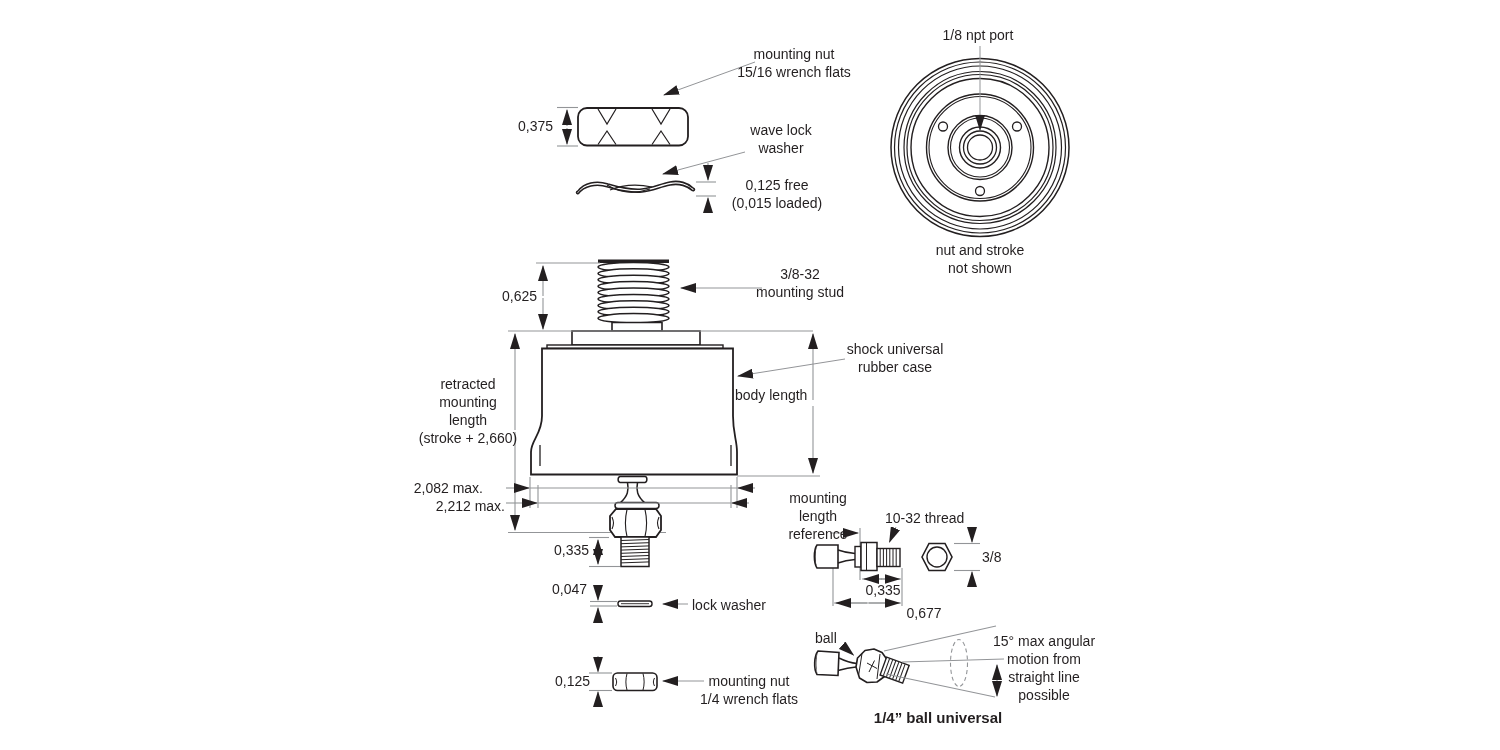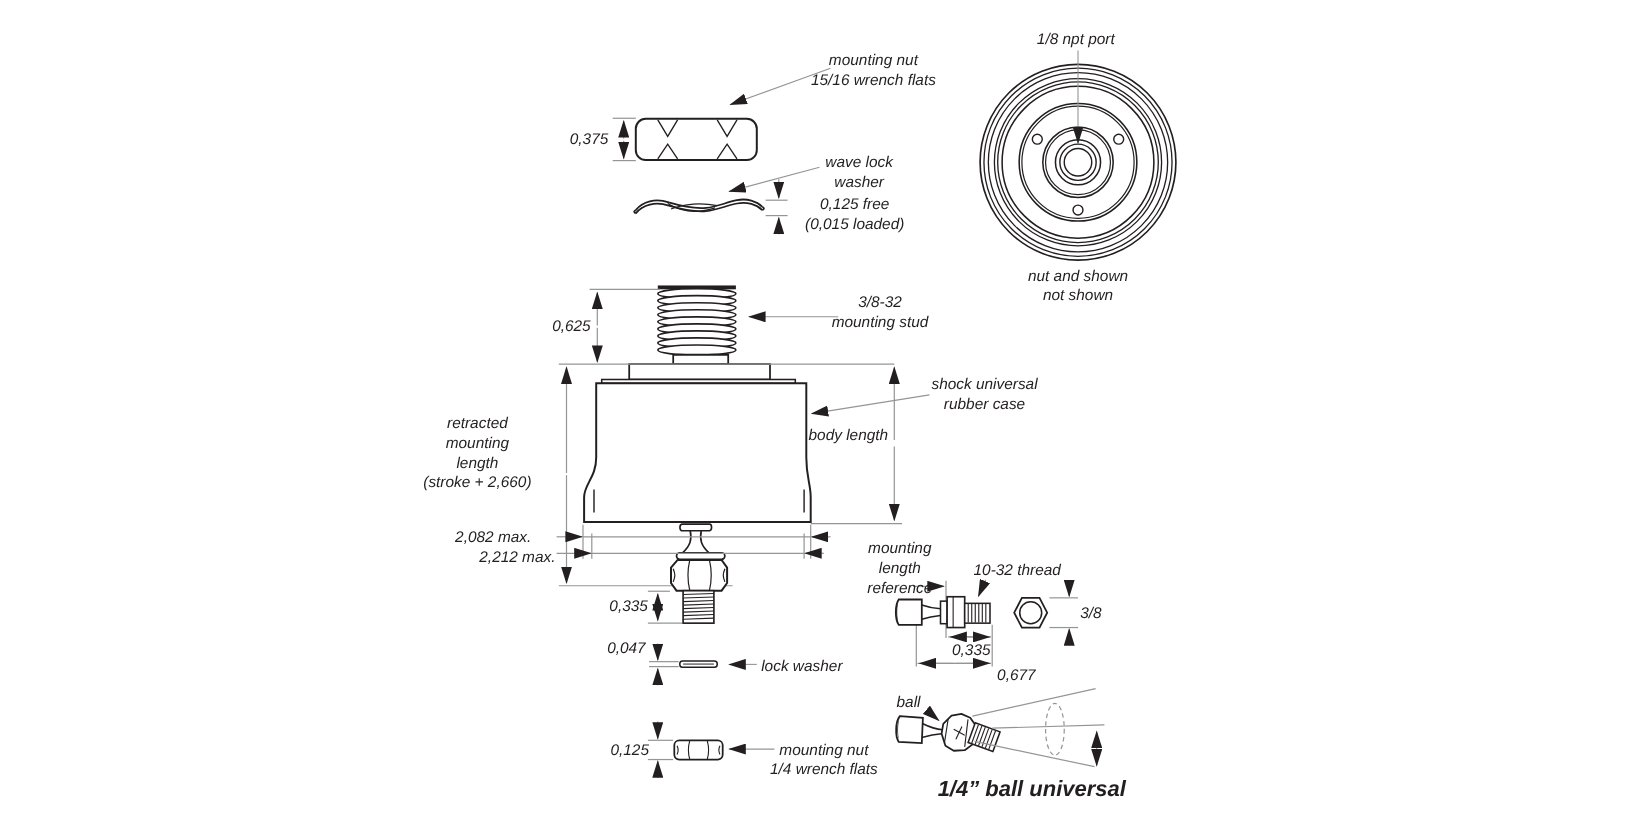--- a/index.html
+++ b/index.html
@@ -1,22 +1,22 @@
 <!DOCTYPE html>
 <html><head>
 <meta charset="utf-8">
 <style>
   html,body{margin:0;padding:0;background:#fff;}
   #canvas{position:relative;width:1500px;height:750px;background:#fff;overflow:hidden;
           font-family:"Liberation Sans", sans-serif;}
   svg{position:absolute;left:0;top:0;}
-  .t{position:absolute;font-size:14px;line-height:18px;color:#231f20;white-space:nowrap;font-style:italic;}
+  .t{position:absolute;font-size:14px;line-height:18px;color:#231f20;white-space:nowrap;}
   .c{transform:translateX(-50%);text-align:center;}
   .r{text-align:center;}
-  .b{font-weight:bold;font-size:20px;text-align:center;}
+  .b{font-weight:bold;font-size:15px;text-align:center;}
 </style>
 </head>
 <body>
 
 <div id="canvas">
 
 <svg width="1500" height="750" viewBox="0 0 1500 750">
   <defs>
     <marker id="ah" viewBox="0 0 16 10" refX="15" refY="5" markerWidth="16" markerHeight="10" markerUnits="userSpaceOnUse" orient="auto">
       <path d="M0,0 L16,5 L0,10 Z" fill="#231f20"></path>
@@ -273,48 +273,48 @@
     <path d="M843,646 L853.5,655" marker-end="url(#ah)"></path>
   </g>
 </svg>
 
 <div class="t c" style="left:794px;top:45px">
   <div>mounting nut</div>
   <div>15/16 wrench flats</div>
 </div>
 <div class="t r" style="right:947px;top:117px">0,375</div>
 
-<div class="t c" style="left:781px;top:138px">
+<div class="t c" style="left:781px;top:121px">
   <div>wave lock</div>
   <div>washer</div>
 </div>
 <div class="t c" style="left:777px;top:176px">
   <div>0,125 free</div>
   <div>(0,015 loaded)</div>
 </div>
 
 <div class="t c" style="left:978px;top:26px">1/8 npt port</div>
 <div class="t c" style="left:980px;top:241px">
-  <div>nut and shown</div>
+  <div>nut and stroke</div>
   <div>not shown</div>
 </div>
 
 <div class="t r" style="right:963px;top:287px">0,625</div>
 <div class="t c" style="left:800px;top:265px">
   <div>3/8-32</div>
   <div>mounting stud</div>
 </div>
 
 <div class="t c" style="left:895px;top:340px">
   <div>shock universal</div>
   <div>rubber case</div>
 </div>
 <div class="t" style="left:735px;top:386px">body length</div>
 
-<div class="t c" style="left:434px;top:375px">
+<div class="t c" style="left:468px;top:375px">
   <div>retracted</div>
   <div>mounting</div>
   <div>length</div>
   <div>(stroke + 2,660)</div>
 </div>
 
 <div class="t r" style="right:1017px;top:479px">2,082 max.</div>
 <div class="t r" style="right:995px;top:497px">2,212 max.</div>
 
 <div class="t r" style="right:911px;top:541px">0,335</div>
@@ -330,15 +330,21 @@
   <div>mounting</div>
   <div>length</div>
   <div>reference</div>
 </div>
 <div class="t" style="left:885px;top:509px">10-32 thread</div>
 <div class="t" style="left:982px;top:548px">3/8</div>
 <div class="t c" style="left:883px;top:581px">0,335</div>
 <div class="t c" style="left:924px;top:604px">0,677</div>
 
 <div class="t" style="left:815px;top:629px">ball</div>
+<div class="t c" style="left:1044px;top:632px">
+  <div>15° max angular</div>
+  <div>motion from</div>
+  <div>straight line</div>
+  <div>possible</div>
+</div>
 <div class="t c b" style="left:938px;top:709px">1/4” ball universal</div>
 
 </div>
 
 </body></html>

